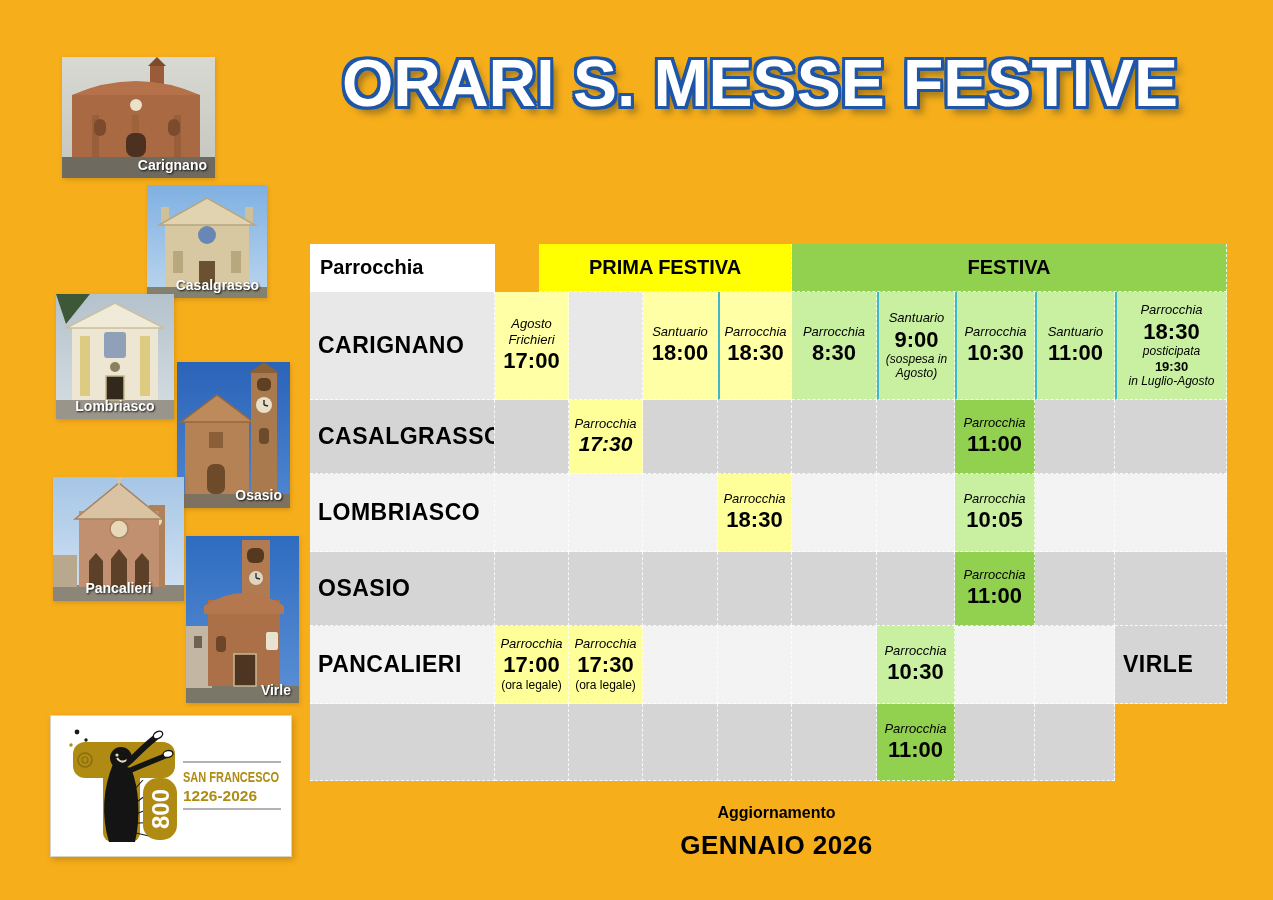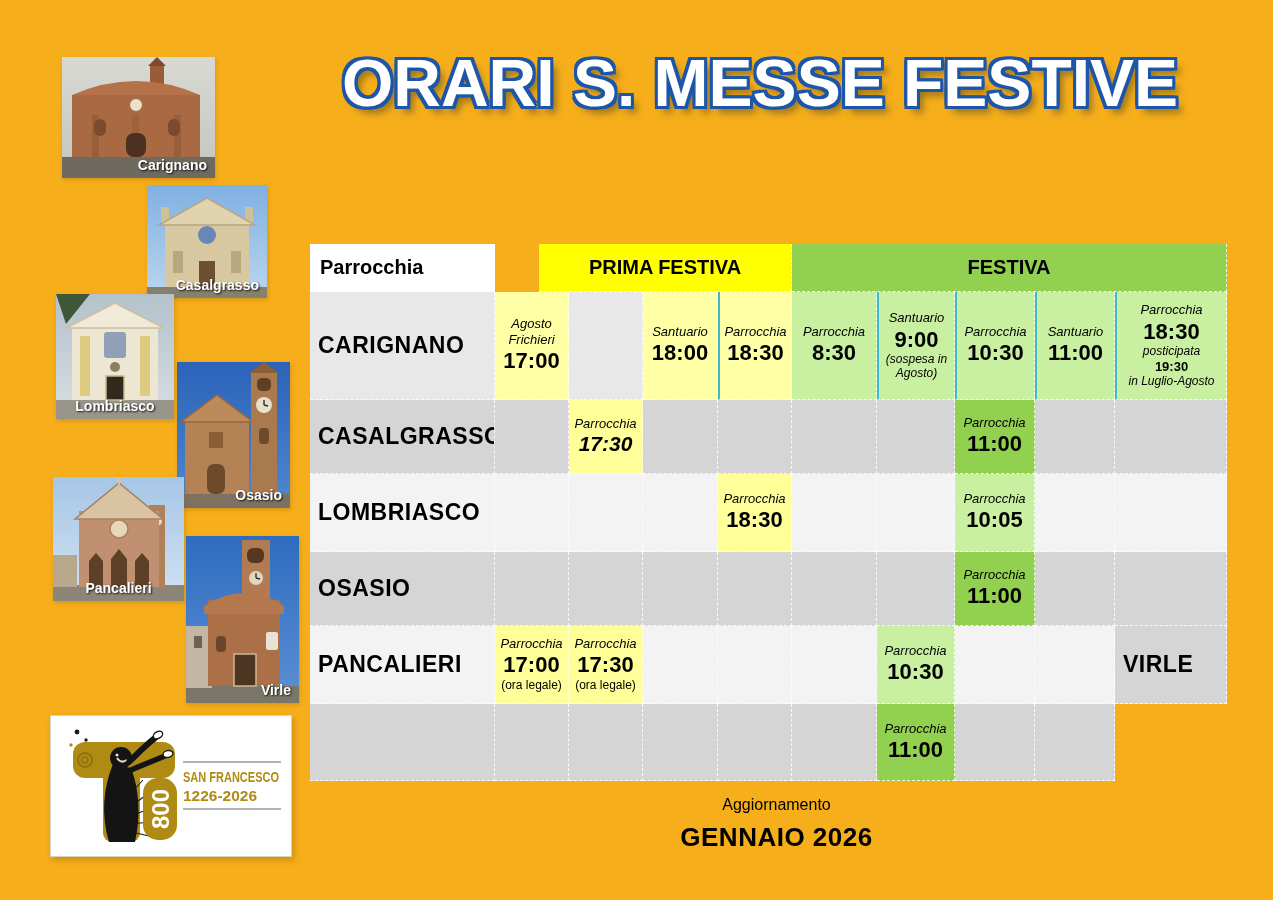--- a/index.html
+++ b/index.html
@@ -85,21 +85,21 @@
   .cyan{border-left:2px solid var(--divider-cyan,#3fb9c9);}
   .ln-lbl{font-style:italic;font-size:13px;line-height:1.18;}
   .ln-time{font-weight:bold;font-size:22px;line-height:1.25;}
   .ln-time-i{font-weight:bold;font-style:italic;font-size:21px;line-height:1.25;}
   .ln-time-sm{font-weight:bold;font-size:13px;line-height:1.2;}
   .ln-sub{font-style:italic;font-size:12px;line-height:1.15;}
   .ln-subp{font-size:12px;line-height:1.25;}
 
   
   .footer{position:absolute;left:318px;top:796px;width:917px;text-align:center;color:#000;}
-  .footer-line1{font-weight:normal;font-size:16px;}
+  .footer-line1{font-weight:bold;font-size:16px;margin-top:8px;}
   .footer-line2{font-weight:bold;font-size:26px;margin-top:8px;letter-spacing:.5px;}
 </style>
 </head>
 <body>
 
 <div class="poster">
 
   <div class="titles">
     <div class="title-line2">ORARI S. MESSE FESTIVE</div>
   </div>

